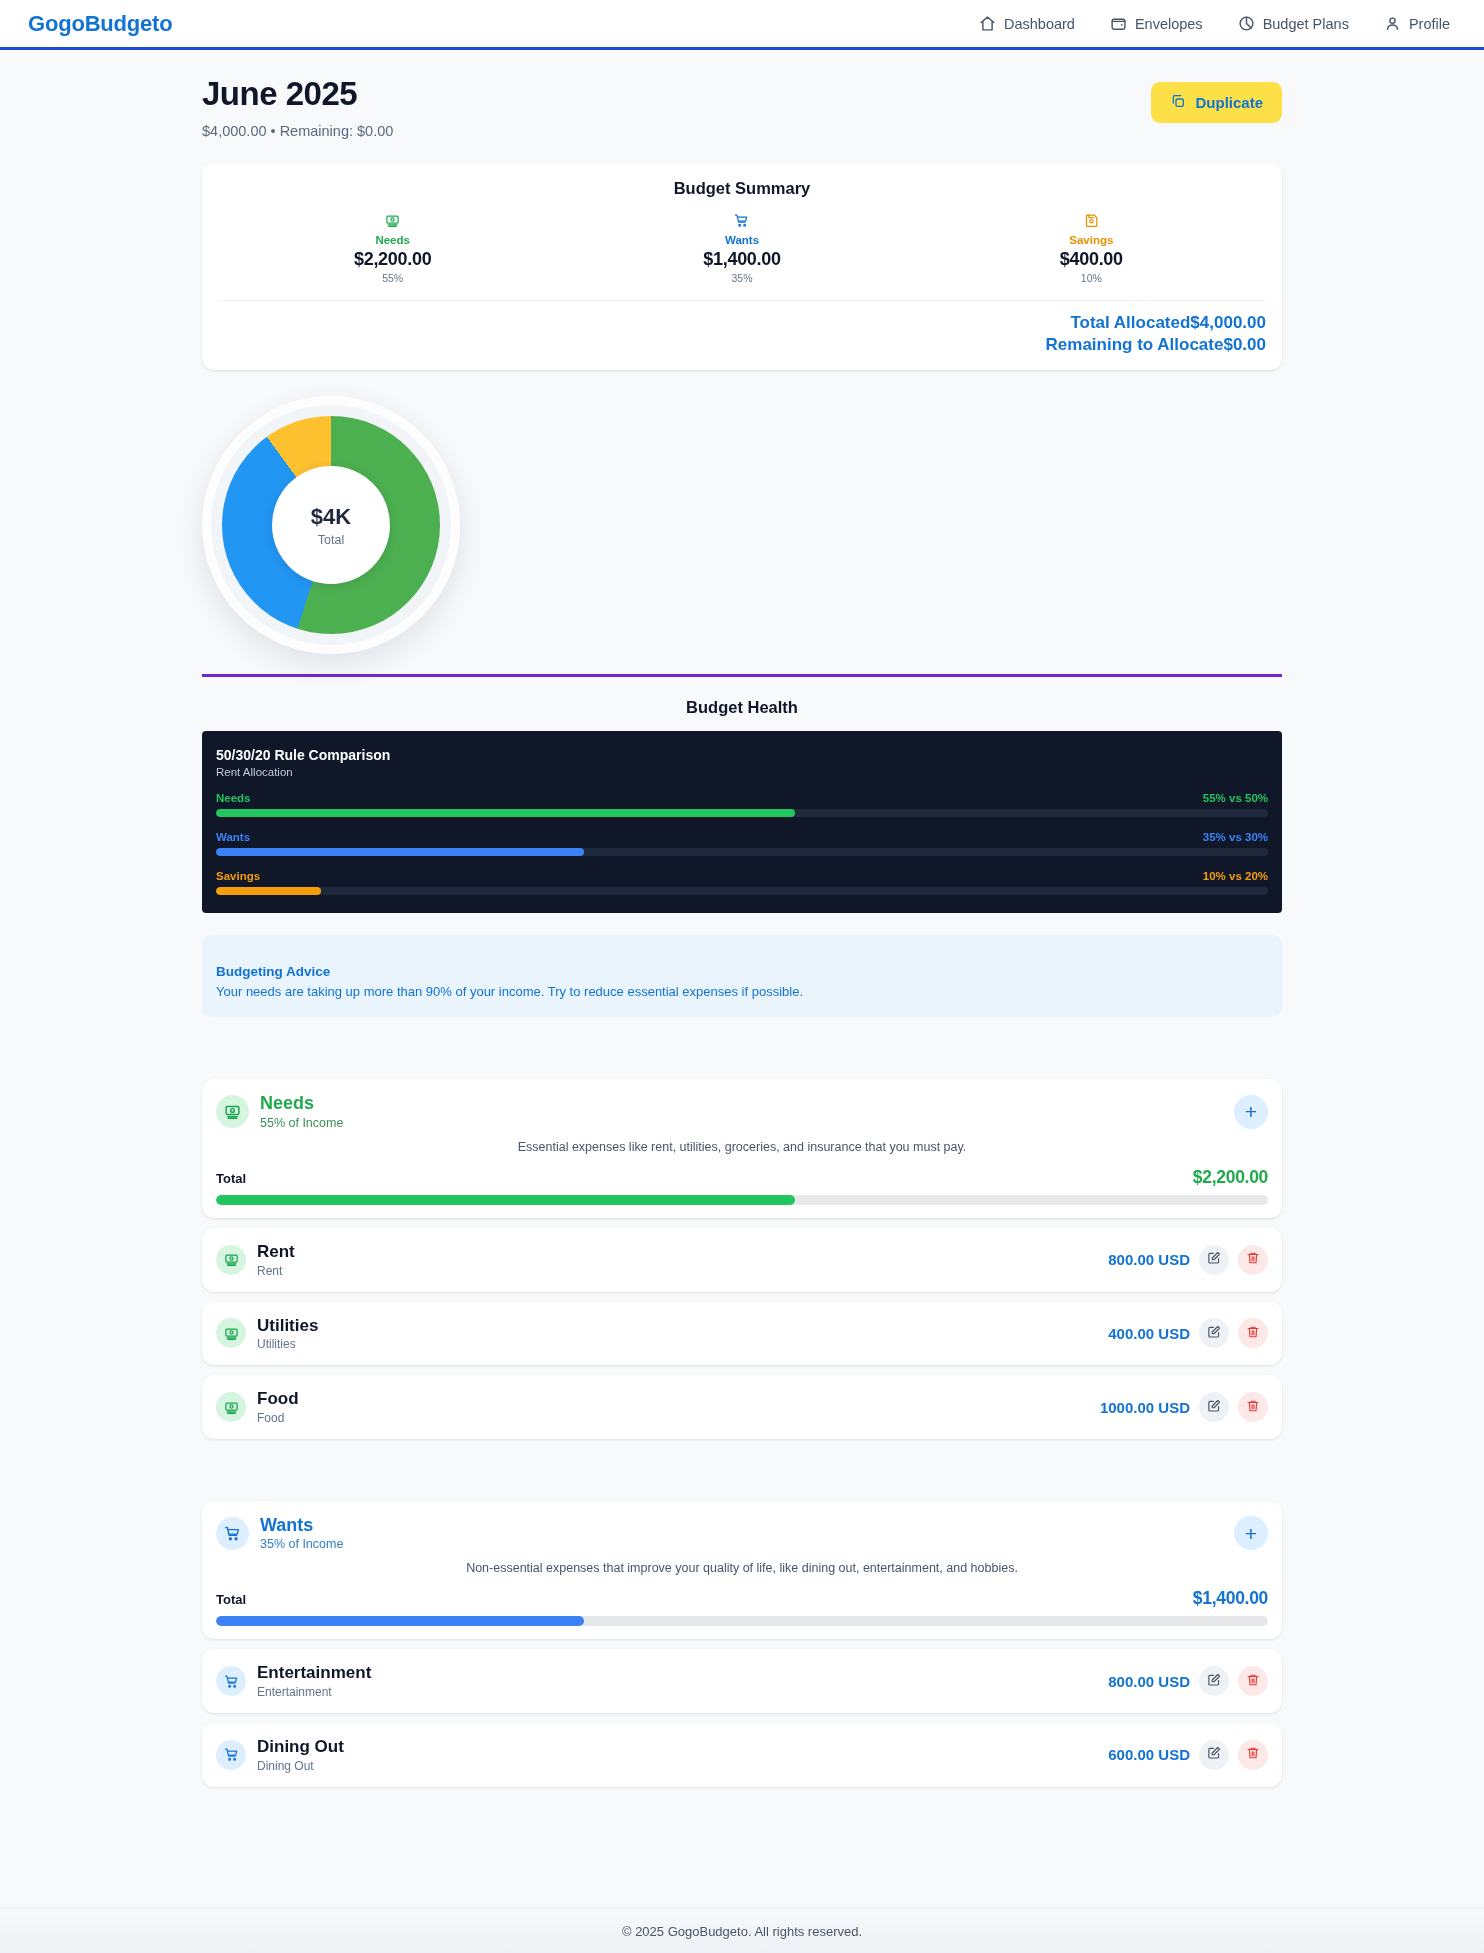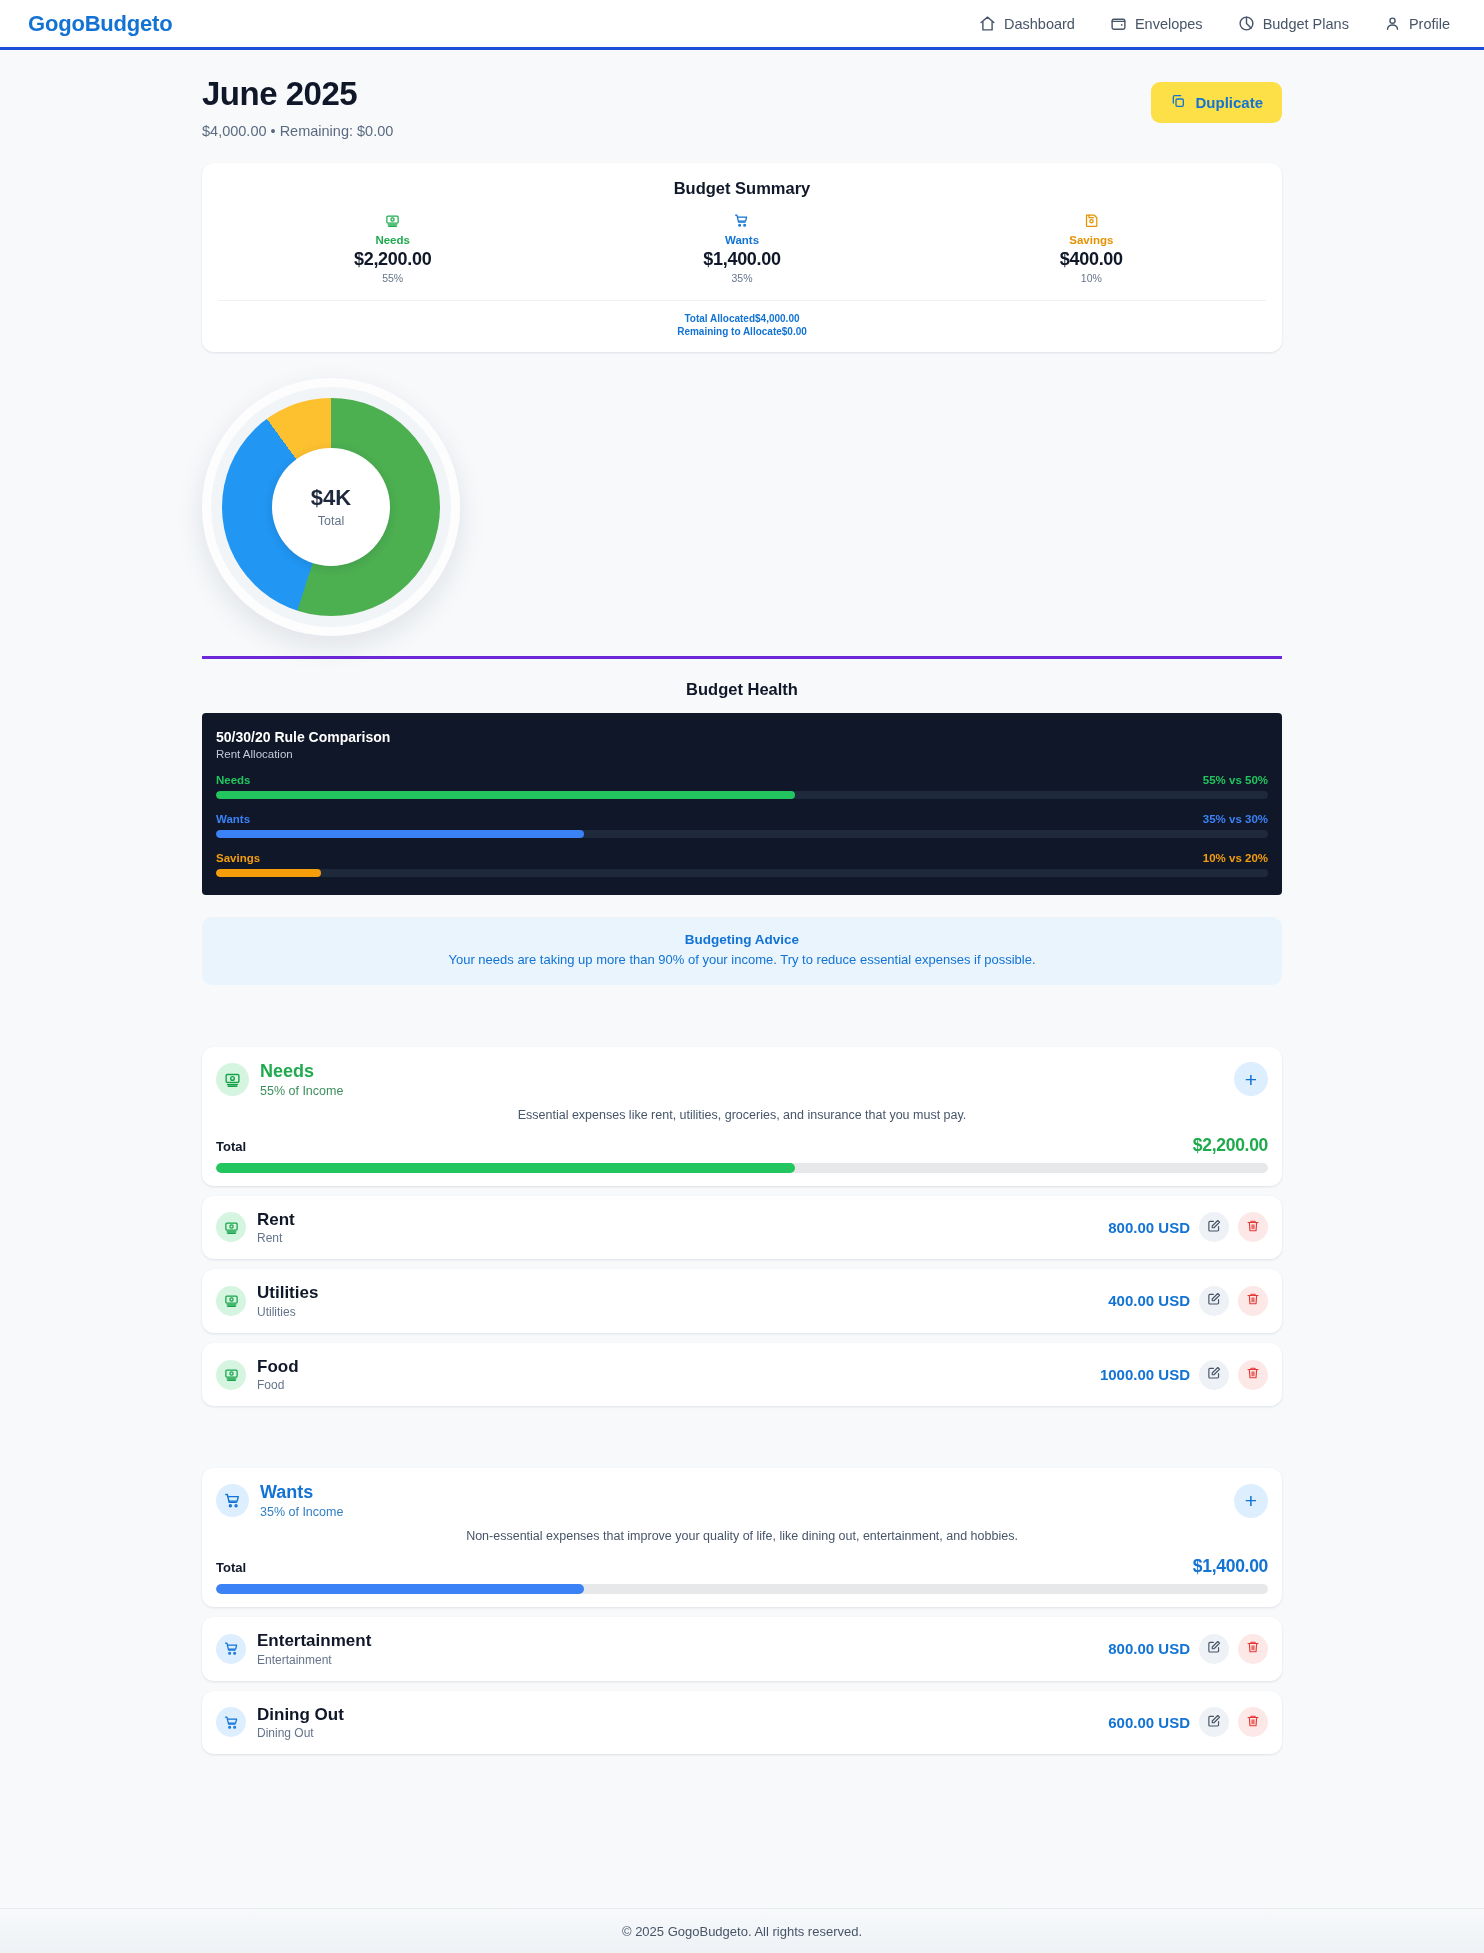--- a/index.html
+++ b/index.html
@@ -108,22 +108,22 @@
   .sc-label { font-size: 11.5px; font-weight: bold; margin-bottom: 3px; }
   .sc-amount { font-size: 18px; font-weight: bold; color: #0f1729; letter-spacing: -0.3px; }
   .sc-pct { font-size: 10.5px; color: #66758a; margin-top: 2px; }
   .sc-needs { color: #1faa4e; }
   .sc-wants { color: #1273d4; }
   .sc-savings { color: #e69100; }
 
   .totals { padding-top: 11px; }
   .total-row {
     display: flex;
-    justify-content: center;
-    font-size: 10px;
+    justify-content: flex-end;
+    font-size: 17px;
     font-weight: bold;
     color: #1273d4;
     line-height: 1.32;
   }
 
   
   .donut-wrap {
     margin-top: 26px;
     display: flex;
     padding-bottom: 20px;
@@ -182,22 +182,21 @@
   .c-blue  { color: #3b82f6; }
   .c-amber { color: #f59e0b; }
   .bg-green { background: #22c55e; }
   .bg-blue  { background: #3b82f6; }
   .bg-amber { background: #f59e0b; }
 
   .advice {
     margin-top: 22px;
     background: #e9f4fd;
     border-radius: 10px;
-    padding: 15px 14px 18px;
-    text-align: center;
+    padding: 29px 14px 18px;
   }
   .advice-h { font-size: 13.5px; font-weight: bold; color: #1273d4; }
   .advice-t { font-size: 13px; color: #1273d4; margin-top: 5px; }
 
   
   .cat-card { margin-top: 0; padding: 14px 14px 13px; position: relative; }
   .cat-head { display: flex; align-items: center; }
   .cat-avatar {
     width: 33px; height: 33px; border-radius: 50%;
     display: flex; align-items: center; justify-content: center;

